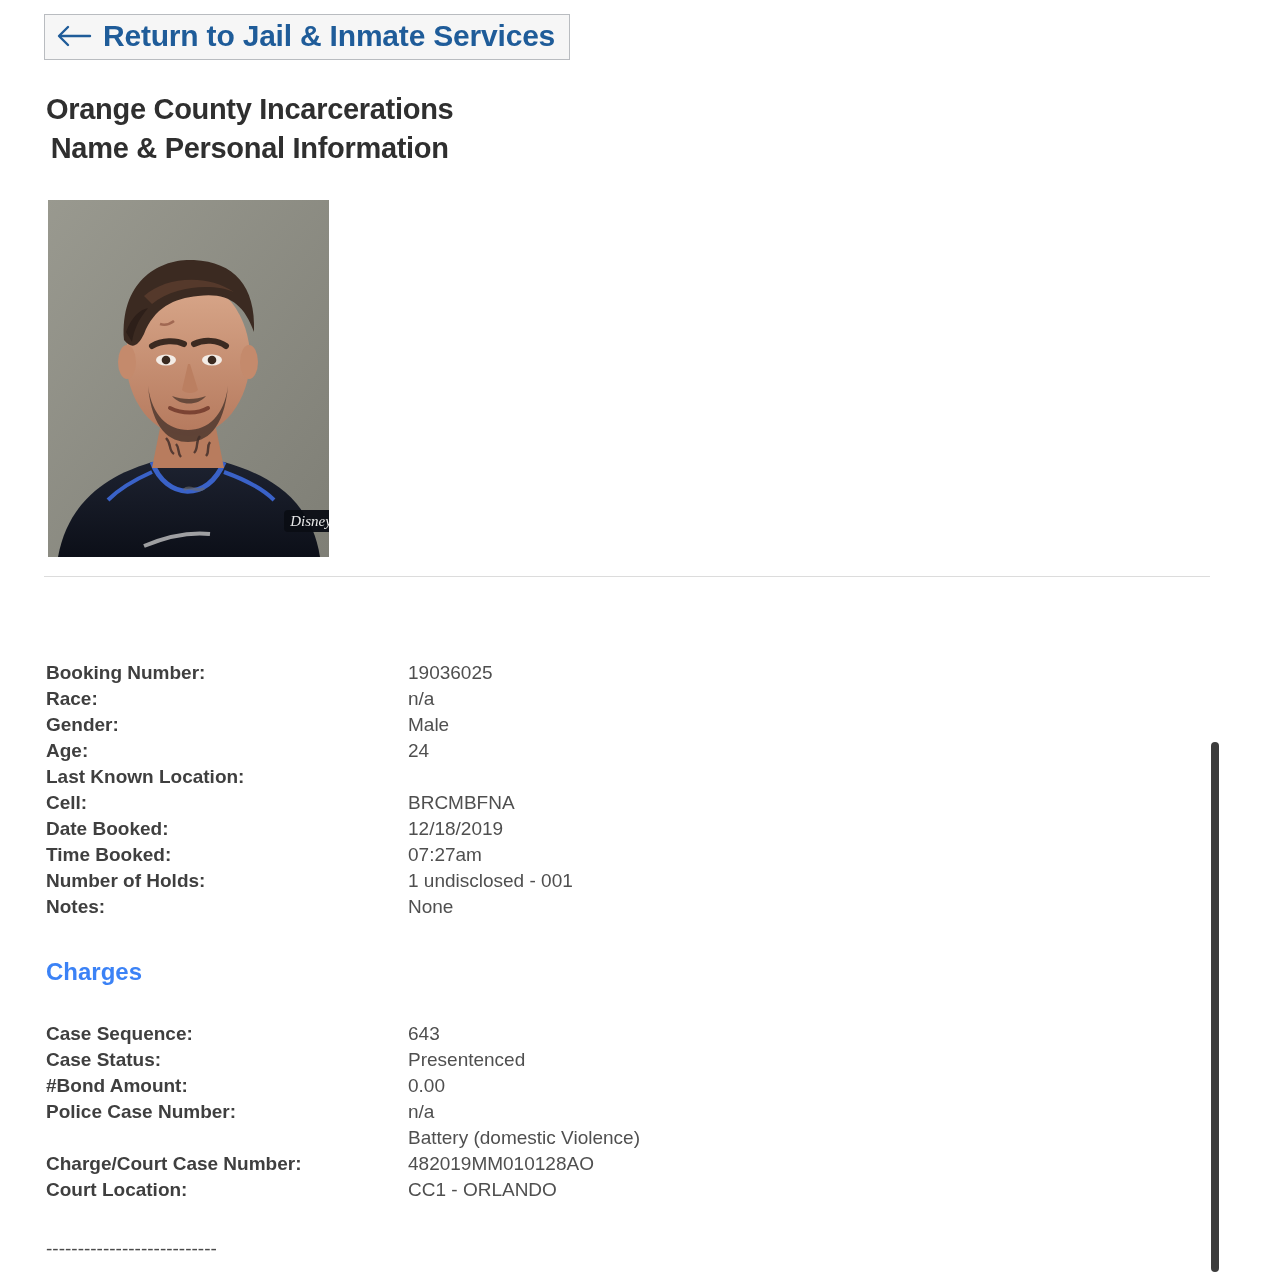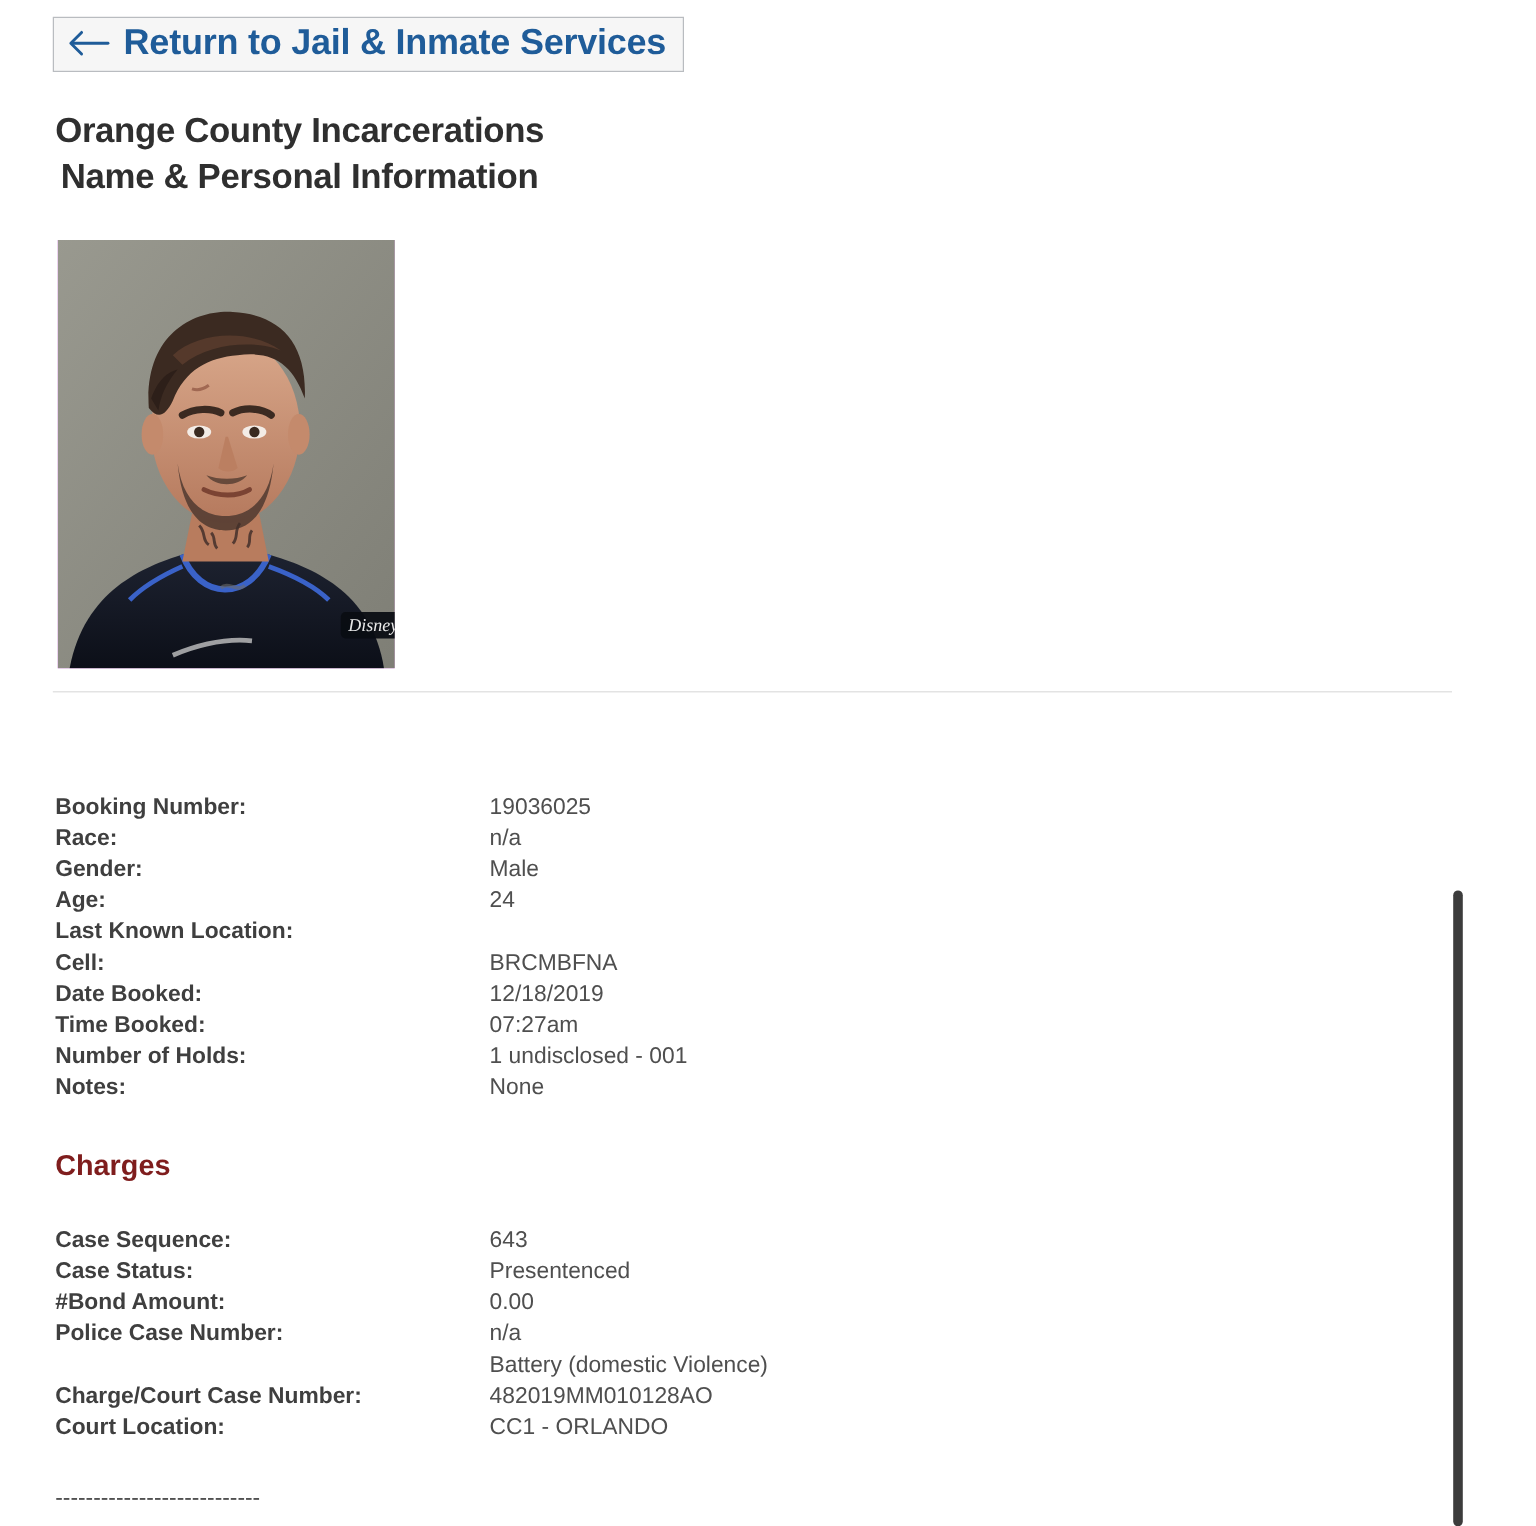--- a/index.html
+++ b/index.html
@@ -116,21 +116,21 @@
     color: #4f4f4f;
     white-space: pre-line;
   }
 
   .section-heading {
     position: absolute;
     left: 46px;
     top: 958px;
     font-size: 24px;
     font-weight: bold;
-    color: #7f1d1d;
+    color: #3b82f6;
   }
 
   .dashes {
     position: absolute;
     left: 46px;
     top: 1238px;
     font-size: 19px;
     color: #4a4a4a;
     letter-spacing: 0px;
     white-space: nowrap;

